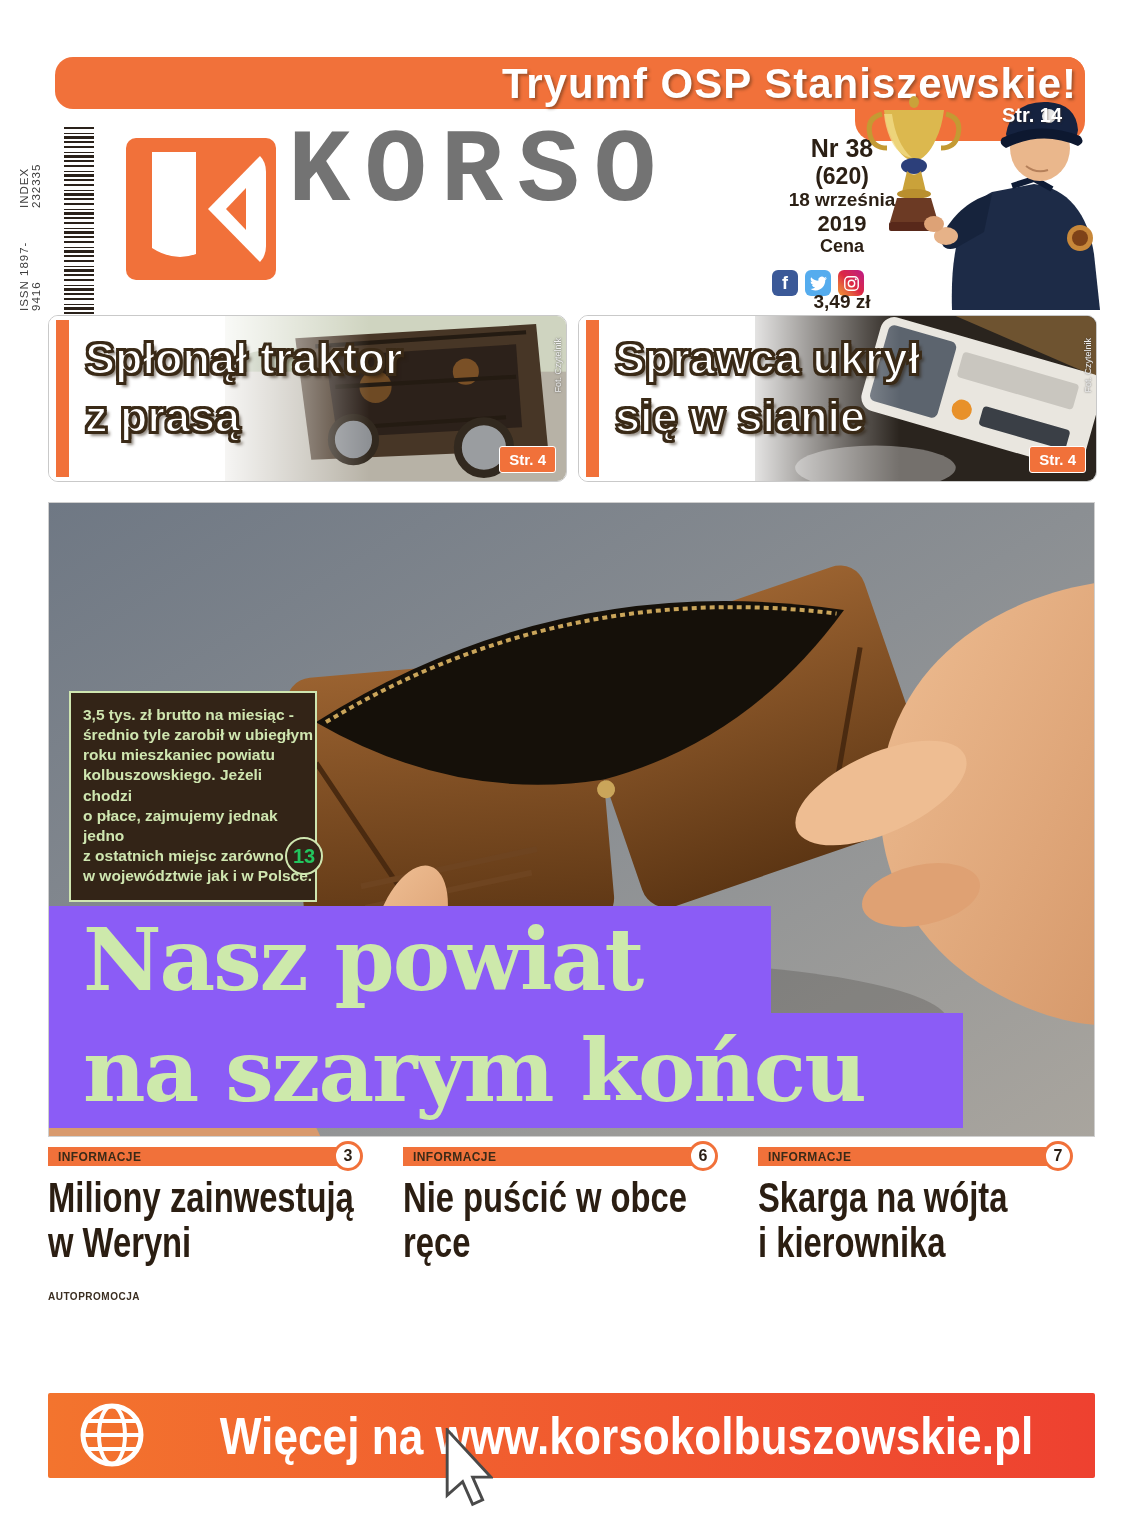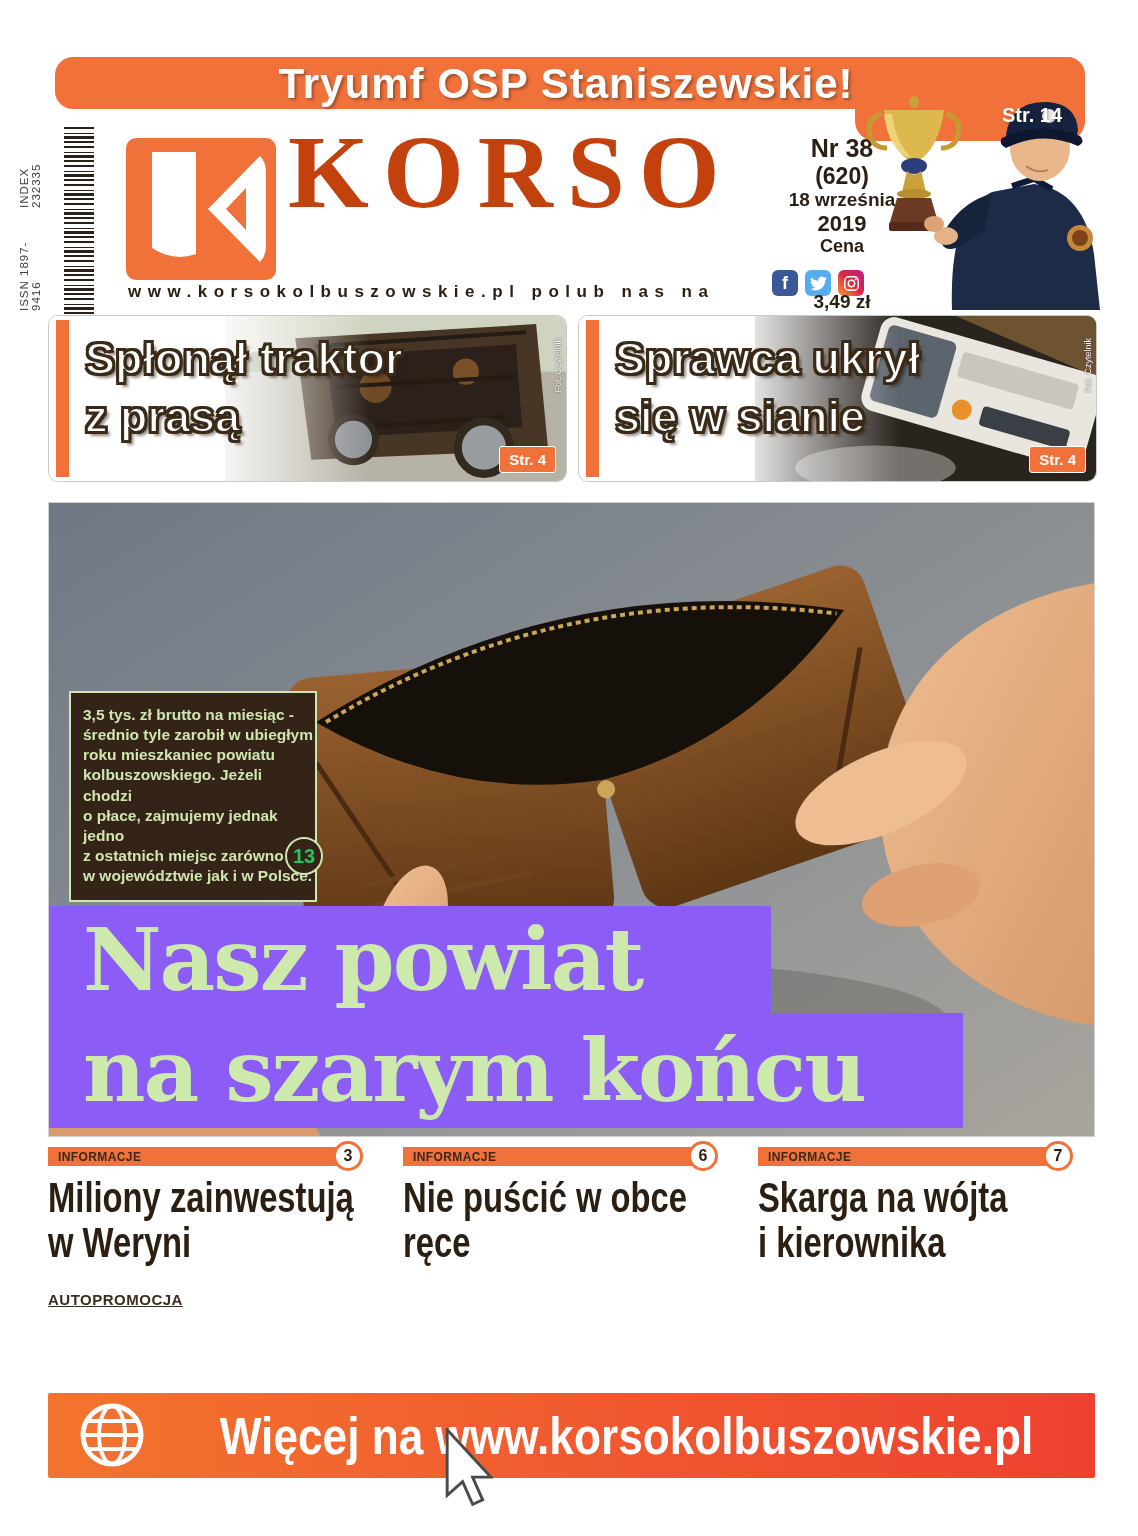--- a/index.html
+++ b/index.html
@@ -5,37 +5,37 @@
 <style>
   html,body{margin:0;padding:0;background:#ffffff;}
   #page{position:relative;width:1138px;height:1536px;background:#fff;overflow:hidden;
         font-family:"Liberation Sans",sans-serif;color:#2b1f14;}
 
   
   .top-banner{position:absolute;left:55px;top:57px;width:1030px;height:52px;
       background:#f1713a;border-radius:18px;z-index:1;}
   .top-banner-ext{position:absolute;left:855px;top:57px;width:230px;height:84px;
       background:#f1713a;border-radius:0 18px 20px 20px;z-index:1;}
-  .top-banner-text{position:absolute;left:55px;top:60px;width:1022px;text-align:center;
+  .top-banner-text{position:absolute;left:55px;top:60px;width:1022px;text-align:right;
       font-size:42px;font-weight:bold;color:#fff;letter-spacing:1px;z-index:2;
       text-shadow:2px 2px 3px rgba(60,40,20,.45);}
   .str14{position:absolute;left:1002px;top:104px;width:82px;font-size:20px;font-weight:bold;
       color:#fff;z-index:4;text-shadow:1px 1px 2px rgba(60,40,20,.4);}
 
   
   .issn-vert{position:absolute;left:18px;top:122px;height:196px;writing-mode:vertical-rl;
       transform:rotate(180deg);font-size:11.5px;color:#3d3d3d;letter-spacing:1px;
       display:flex;align-items:center;gap:0;}
   .issn-vert span{display:block;margin:7px 0;}
   .barcode{position:absolute;left:64px;top:126px;width:30px;height:188px;background:#fff;
       background-image:repeating-linear-gradient(0deg,#2a211a 0 2px,#fff 2px 4px,#2a211a 4px 7px,
       #fff 7px 9px,#2a211a 9px 10px,#fff 10px 14px,#2a211a 14px 16px,#fff 16px 19px);}
   .logo-box{position:absolute;left:126px;top:138px;width:150px;height:142px;}
-  .mast-title1{position:absolute;left:288px;top:120px;font-family:Liberation Serif, serif;
-      font-size:104px;font-weight:bold;letter-spacing:14px;color:#c2410c;line-height:1;}
+  .mast-title1{position:absolute;left:288px;top:120px;font-family:Liberation Mono, monospace;
+      font-size:104px;font-weight:bold;letter-spacing:14px;color:#737373;line-height:1;}
   .mast-title2{position:absolute;left:288px;top:222px;font-family:"DejaVu Sans",sans-serif;
       font-size:56px;font-weight:bold;letter-spacing:-1.5px;color:#2b1f14;line-height:1;}
   .mast-url{position:absolute;left:128px;top:282px;font-size:17px;font-weight:bold;
       letter-spacing:6.5px;color:#2b1f14;white-space:nowrap;}
   .social{position:absolute;left:772px;top:270px;display:flex;gap:7px;}
   .social .ic{width:26px;height:26px;border-radius:6px;display:flex;align-items:center;
       justify-content:center;color:#fff;font-weight:bold;font-size:18px;}
   .ic-fb{background:#3b5998;}
   .ic-tw{background:#55acee;}
   .ic-ig{background:linear-gradient(45deg,#f09433,#e6683c,#dc2743,#cc2366,#bc1888);}
@@ -83,22 +83,22 @@
   .sec-bar{position:absolute;top:1147px;width:300px;height:19px;background:#f1713a;
       display:flex;align-items:center;}
   .sec-bar .lbl{font-size:12px;font-weight:bold;color:#3a2a17;padding-left:10px;letter-spacing:.4px;}
   .sec-circle{position:absolute;top:1141px;width:30px;height:30px;border-radius:50%;background:#fff;
       border:3px solid #f1713a;color:#2b1f14;font-size:16px;font-weight:bold;
       display:flex;align-items:center;justify-content:center;box-sizing:border-box;}
   .b-hl{position:absolute;top:1175px;font-size:42px;font-weight:bold;color:#2b1e12;
       line-height:1.08;transform:scaleX(.78);transform-origin:0 0;white-space:nowrap;}
   .b-hl span{display:block;}
 
-  .autopromo{position:absolute;left:48px;top:1291px;font-size:15px;font-weight:600;
-      color:#3a2d20;letter-spacing:.5px;text-decoration:underline;}
+  .autopromo{position:absolute;left:48px;top:1291px;font-size:10px;font-weight:600;
+      color:#3a2d20;letter-spacing:.5px;}
 
   
   .fb-banner{position:absolute;left:48px;top:1302px;width:1047px;height:80px;background:#1465a5;
       border-radius:8px;}
   .fb-f{position:absolute;left:47px;top:4px;height:90px;overflow:visible;}
   .fb-text{position:absolute;left:140px;right:20px;top:0;height:80px;display:flex;
       align-items:center;justify-content:center;color:#fff;font-size:58px;font-weight:400;
       transform:scaleX(.82);white-space:nowrap;}
   .web-banner{position:absolute;left:48px;top:1393px;width:1047px;height:85px;
       background:linear-gradient(90deg,#f3742e,#ee4130);border-radius:2px;}
@@ -127,21 +127,20 @@
   <div class="logo-box">
     <svg width="150" height="142" viewBox="0 0 150 142">
       <rect x="0" y="0" width="150" height="142" rx="10" fill="#f1713a"></rect>
       <path d="M26,14 L70,14 L70,116 Q48,124 26,110 Z" fill="#ffffff"></path>
       <path d="M134,18 L82,71 L134,124 Q140,118 140,108 L140,34 Q140,24 134,18 Z" fill="#ffffff"></path>
       <path d="M120,50 L100,71 L120,92 Z" fill="#f1713a"></path>
     </svg>
   </div>
 
   <div class="mast-title1">KORSO</div>
-  <div class="mast-url">www.korsokolbuszowskie.pl polub nas na</div>
 
   <div class="social">
     <div class="ic ic-fb">f</div>
     <div class="ic ic-tw">
       <svg width="17" height="17" viewBox="0 0 24 24" fill="#fff">
           <path d="M23.953 4.57a10 10 0 01-2.825.775 4.958 4.958 0 002.163-2.723c-.951.555-2.005.959-3.127 1.184a4.92 4.92 0 00-8.384 4.482C7.69 8.095 4.067 6.13 1.64 3.162a4.822 4.822 0 00-.666 2.475c0 1.71.87 3.213 2.188 4.096a4.904 4.904 0 01-2.228-.616v.06a4.923 4.923 0 003.946 4.827 4.996 4.996 0 01-2.212.085 4.936 4.936 0 004.604 3.417A9.867 9.867 0 010 19.54a13.995 13.995 0 007.557 2.209c9.053 0 13.998-7.496 13.998-13.985 0-.21 0-.42-.015-.63A9.935 9.935 0 0024 4.59z"></path>
         </svg>
     </div>
     <div class="ic ic-ig">
       <svg width="17" height="17" viewBox="0 0 24 24" fill="none" stroke="#fff" stroke-width="2">

